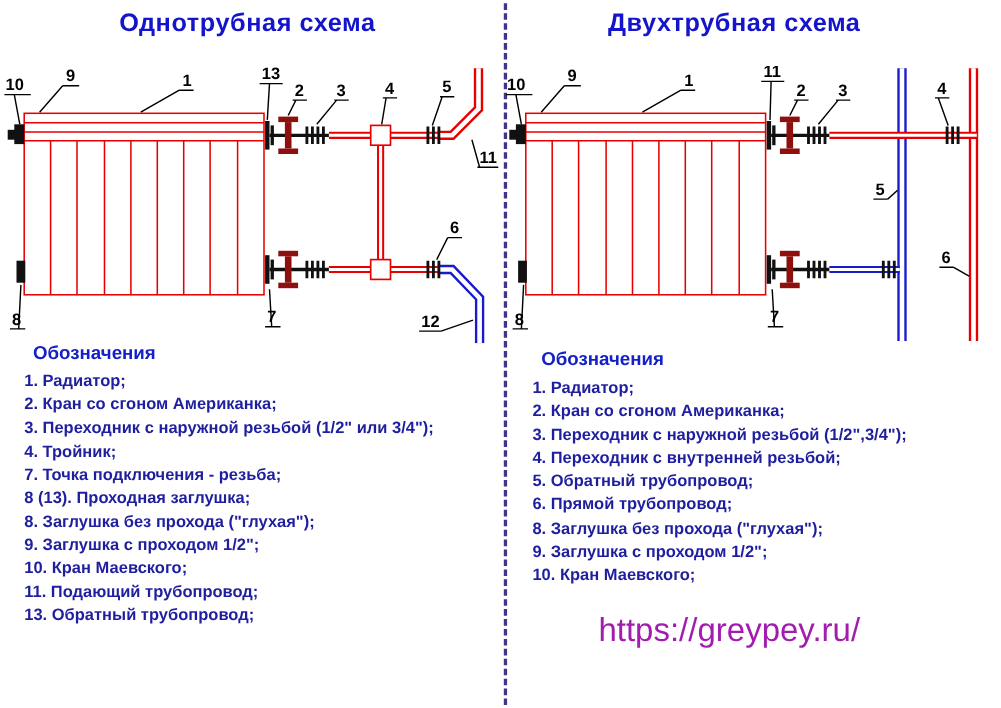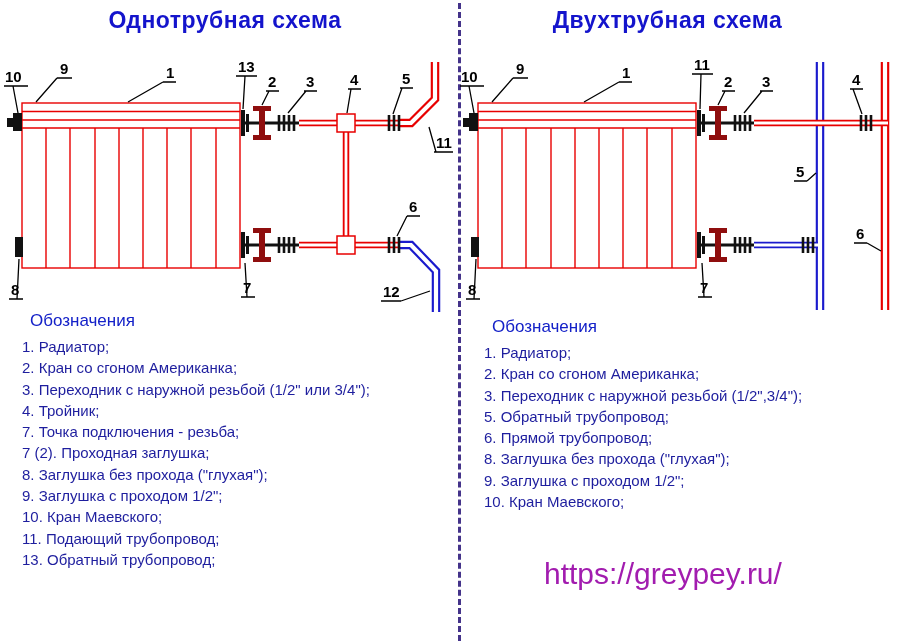--- a/index.html
+++ b/index.html
@@ -27,22 +27,22 @@
   .core-w{stroke:#fff;stroke-width:4.2;fill:none}
   .blk{fill:#111}
   .vlv{fill:#8f0e0e}
   .axis{stroke:#111;stroke-width:3;fill:none}
   .thr{stroke:#111;stroke-width:2.6;fill:none}
   .tee{fill:#fff;stroke:#e80000;stroke-width:1.5}
   .ld{stroke:#000;stroke-width:1.3;fill:none}
   .co{font:bold 15px "Liberation Sans","DejaVu Sans",sans-serif;fill:#000}
 
   .legend{position:absolute}
-  .legend-title{font-size:17px;font-weight:normal;color:#1421c8;margin-left:8px;margin-bottom:5px}
-  .legend-item{font-size:15px;font-weight:normal;color:#1e1e9e;line-height:21.3px;white-space:nowrap}
+  .legend-title{font-size:17px;font-weight:bold;color:#1421c8;margin-left:8px;margin-bottom:5px}
+  .legend-item{font-size:15px;font-weight:bold;color:#1e1e9e;line-height:21.3px;white-space:nowrap}
   #legend-left{left:22px;top:311px}
   #legend-right{left:484px;top:317px}
 
   .watermark{position:absolute;left:544px;top:557px;font-size:30px;color:#a21caf}
 </style>
 </head>
 <body>
 
 <div class="page">
 
@@ -222,33 +222,34 @@
     </g>
   </svg>
 
   <div class="legend" id="legend-left">
     <div class="legend-title">Обозначения</div>
     <div class="legend-item">1. Радиатор;</div>
     <div class="legend-item">2. Кран со сгоном Американка;</div>
     <div class="legend-item">3. Переходник с наружной резьбой (1/2" или 3/4");</div>
     <div class="legend-item">4. Тройник;</div>
     <div class="legend-item">7. Точка подключения - резьба;</div>
-    <div class="legend-item">7 (2). Проходная заглушка;</div>
+    <div class="legend-item">8 (13). Проходная заглушка;</div>
     <div class="legend-item">8. Заглушка без прохода ("глухая");</div>
     <div class="legend-item">9. Заглушка с проходом 1/2";</div>
     <div class="legend-item">10. Кран Маевского;</div>
     <div class="legend-item">11. Подающий трубопровод;</div>
     <div class="legend-item">13. Обратный трубопровод;</div>
   </div>
 
   <div class="legend" id="legend-right">
     <div class="legend-title">Обозначения</div>
     <div class="legend-item">1. Радиатор;</div>
     <div class="legend-item">2. Кран со сгоном Американка;</div>
     <div class="legend-item">3. Переходник с наружной резьбой (1/2",3/4");</div>
+    <div class="legend-item">4. Переходник с внутренней резьбой;</div>
     <div class="legend-item">5. Обратный трубопровод;</div>
     <div class="legend-item">6. Прямой трубопровод;</div>
     <div class="legend-item">8. Заглушка без прохода ("глухая");</div>
     <div class="legend-item">9. Заглушка с проходом 1/2";</div>
     <div class="legend-item">10. Кран Маевского;</div>
   </div>
 
   <div class="watermark">https://greypey.ru/</div>
 
 </div>

